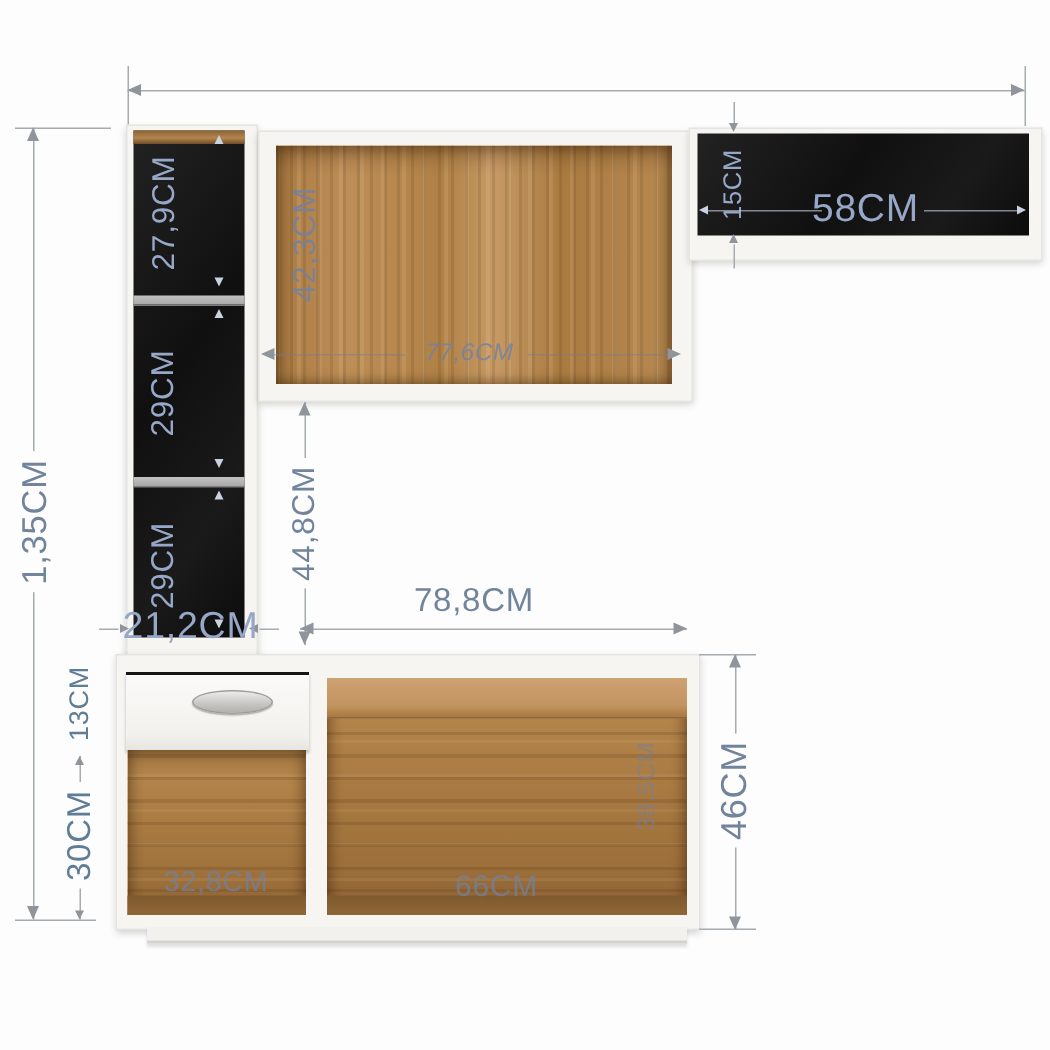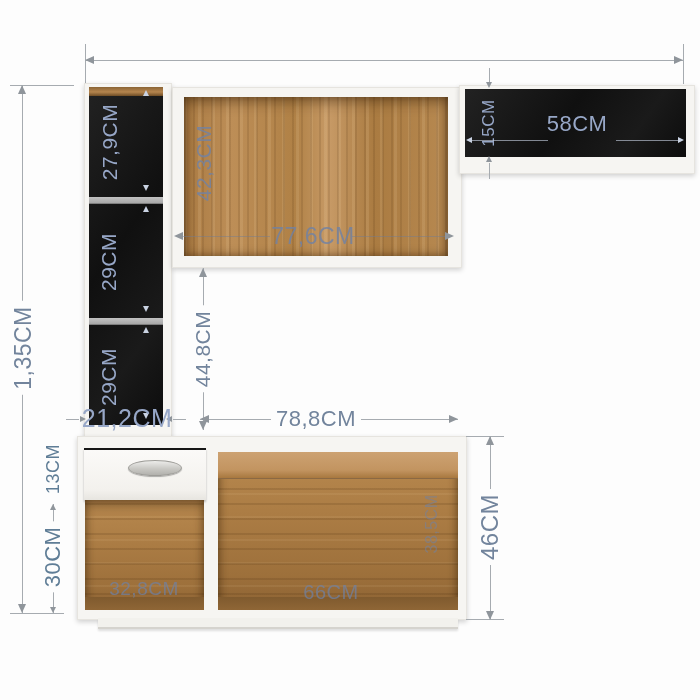--- a/index.html
+++ b/index.html
@@ -97,44 +97,44 @@
   <div class="hln" style="left:173px;top:419px;width:13px;"></div>
   <div class="dl onblack" style="left:127px;top:418px;font-size:25px;">21,2CM</div>
 
   <div class="panel" style="left:172px;top:87px;width:288px;height:179px;"></div>
   <div class="woodv" style="left:184px;top:97px;width:264px;height:159px;"></div>
   <div class="dl v onwood" style="left:204px;top:163px;font-size:21px;">42,3CM</div>
   <div class="hln wd" style="left:178px;top:236px;width:92px;"></div>
   <div class="hln wd" style="left:352px;top:236px;width:98px;"></div>
   <div class="ah l" style="left:174px;top:232px;"></div>
   <div class="ah r" style="left:445px;top:232px;"></div>
-  <div class="dl onwood" style="left:313px;top:236px;font-size:23px;">77,6CM</div>
+  <div class="dl onwood" style="left:313px;top:236px;font-size:16px;font-style:italic;">77,6CM</div>
 
   <div class="panel" style="left:459px;top:85px;width:234px;height:87px;"></div>
   <div class="blackin" style="left:465px;top:89px;width:221px;height:68px;"></div>
   <div class="vln" style="left:489px;top:68px;height:16px;"></div>
   <div class="ah sm d" style="left:486px;top:82px;"></div>
   <div class="vln" style="left:489px;top:163px;height:16px;"></div>
   <div class="ah sm u" style="left:486px;top:156px;"></div>
   <div class="dl v onblack" style="left:489px;top:123px;font-size:17px;">15CM</div>
   <div class="hln lt" style="left:472px;top:140px;width:76px;"></div>
   <div class="hln lt" style="left:616px;top:140px;width:62px;"></div>
   <div class="ah sm ltc l" style="left:466px;top:137px;"></div>
   <div class="ah sm ltc r" style="left:678px;top:137px;"></div>
-  <div class="dl onblack" style="left:577px;top:124px;font-size:22px;">58CM</div>
+  <div class="dl onblack" style="left:577px;top:139px;font-size:26px;">58CM</div>
 
   <div class="vln" style="left:203px;top:268px;height:162px;"></div>
   <div class="ah u" style="left:199px;top:268px;"></div>
   <div class="ah d" style="left:199px;top:421px;"></div>
   <div class="dl v bg" style="left:203px;top:349px;font-size:21px;">44,8CM</div>
 
   <div class="hln" style="left:200px;top:419px;width:258px;"></div>
   <div class="ah l" style="left:200px;top:415px;"></div>
   <div class="ah r" style="left:449px;top:415px;"></div>
-  <div class="dl bg" style="left:316px;top:419px;font-size:22px;">78,8CM</div>
+  <div class="dl bg" style="left:316px;top:400px;font-size:22px;">78,8CM</div>
 
   <div class="panel" style="left:77px;top:436px;width:388px;height:182px;"></div>
   <div class="drawer" style="left:84px;top:448px;width:122px;height:50px;"></div>
   <div class="handle" style="left:128px;top:460px;width:52px;height:14px;"></div>
   <div class="woodh" style="left:85px;top:500px;width:119px;height:110px;">
     <div class="woodband-bot"></div>
   </div>
   <div class="woodh" style="left:218px;top:452px;width:240px;height:158px;">
     <div class="woodband-top"></div>
     <div class="woodband-bot"></div>

